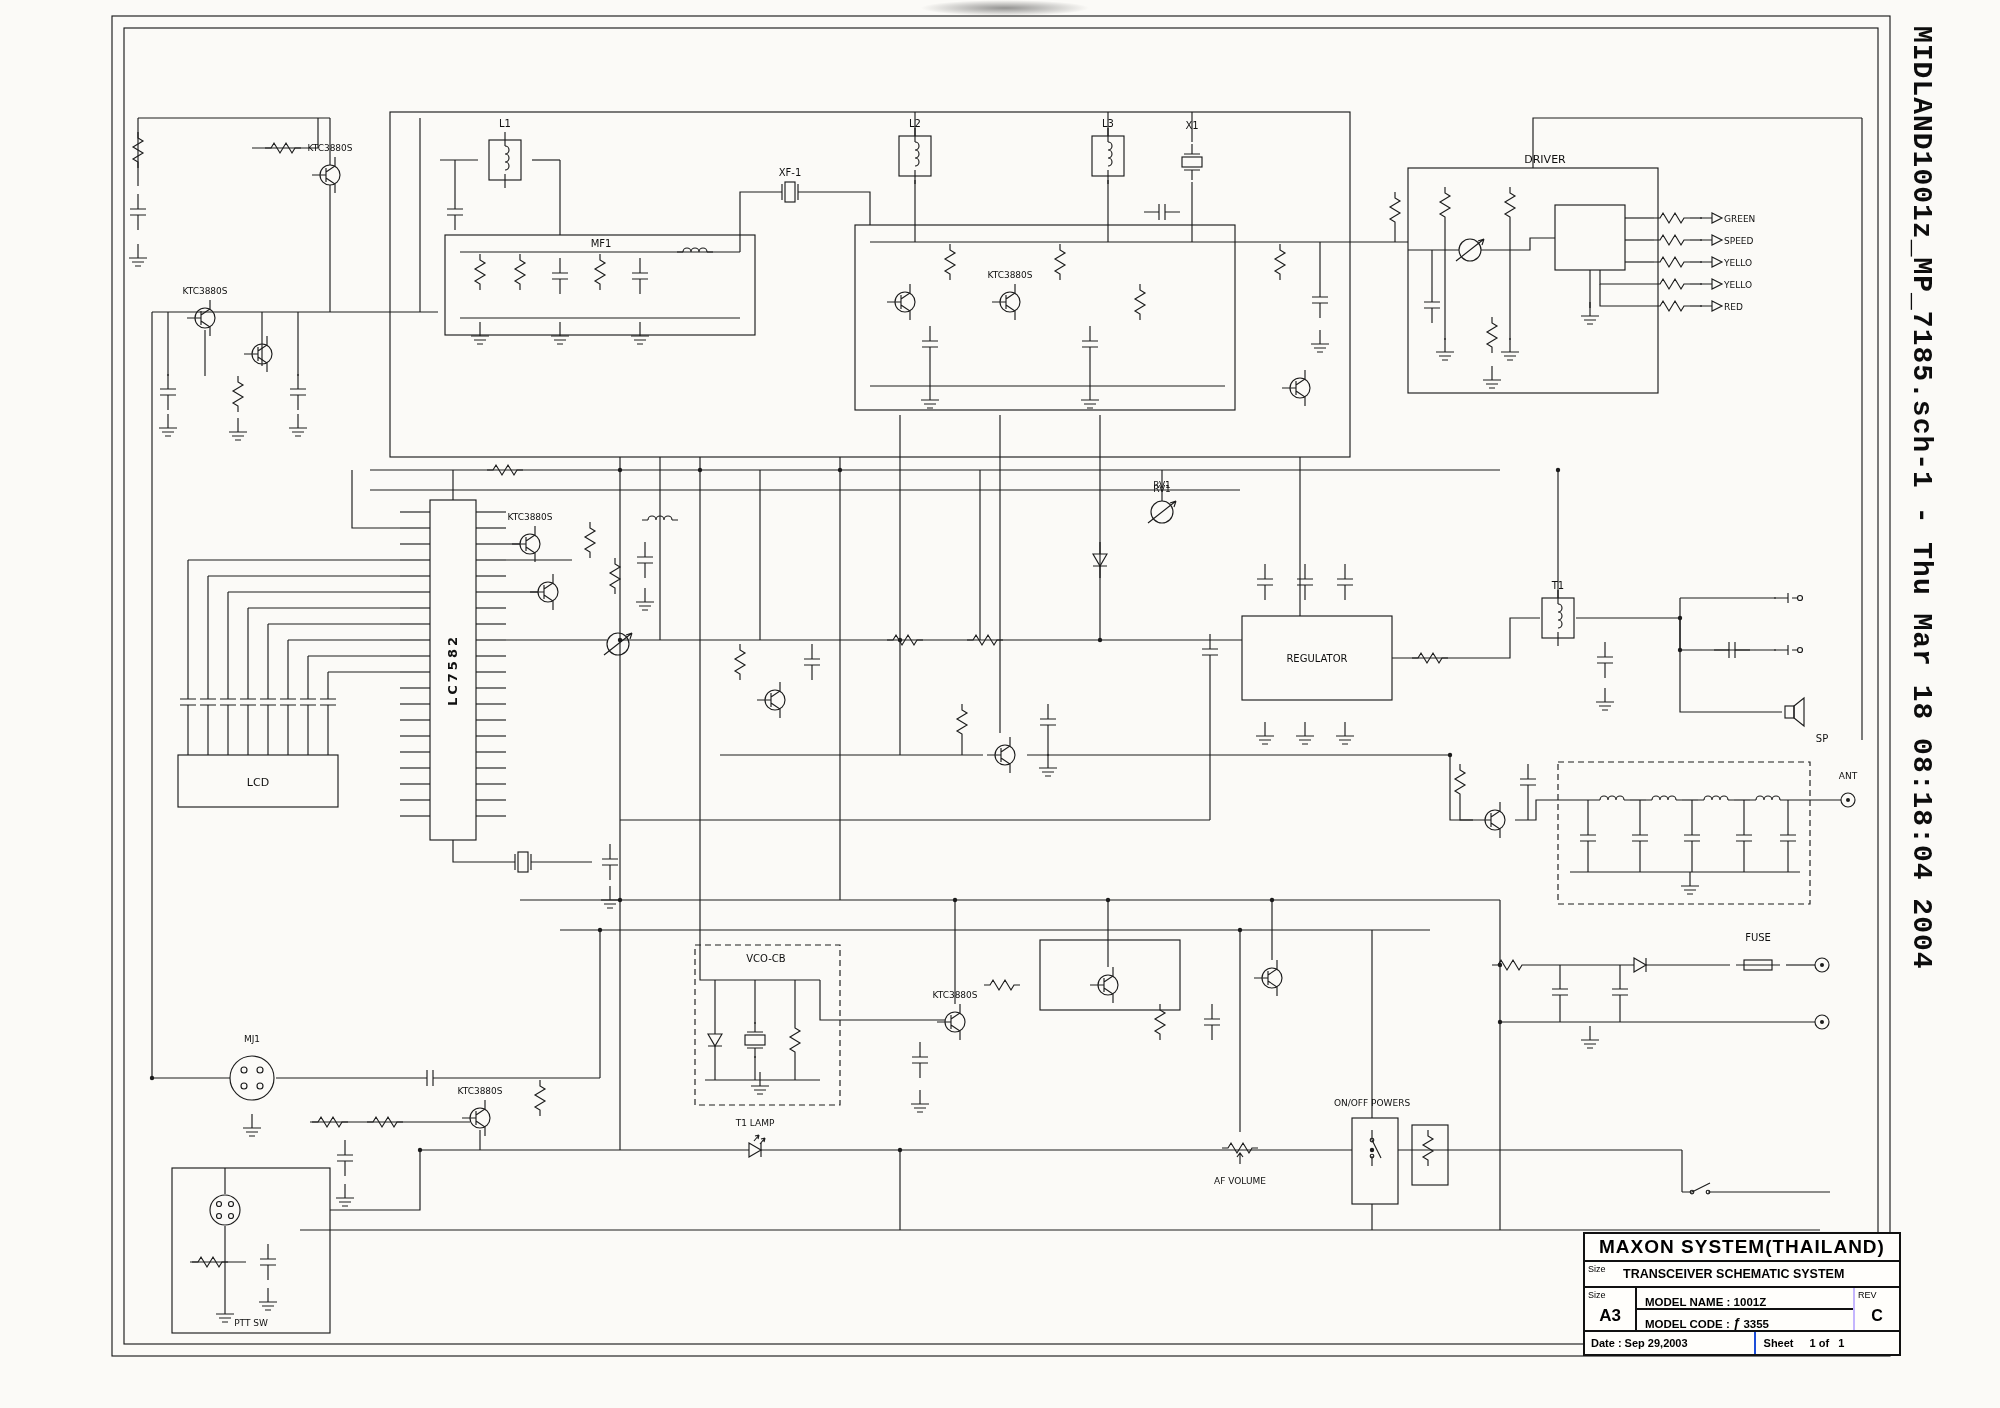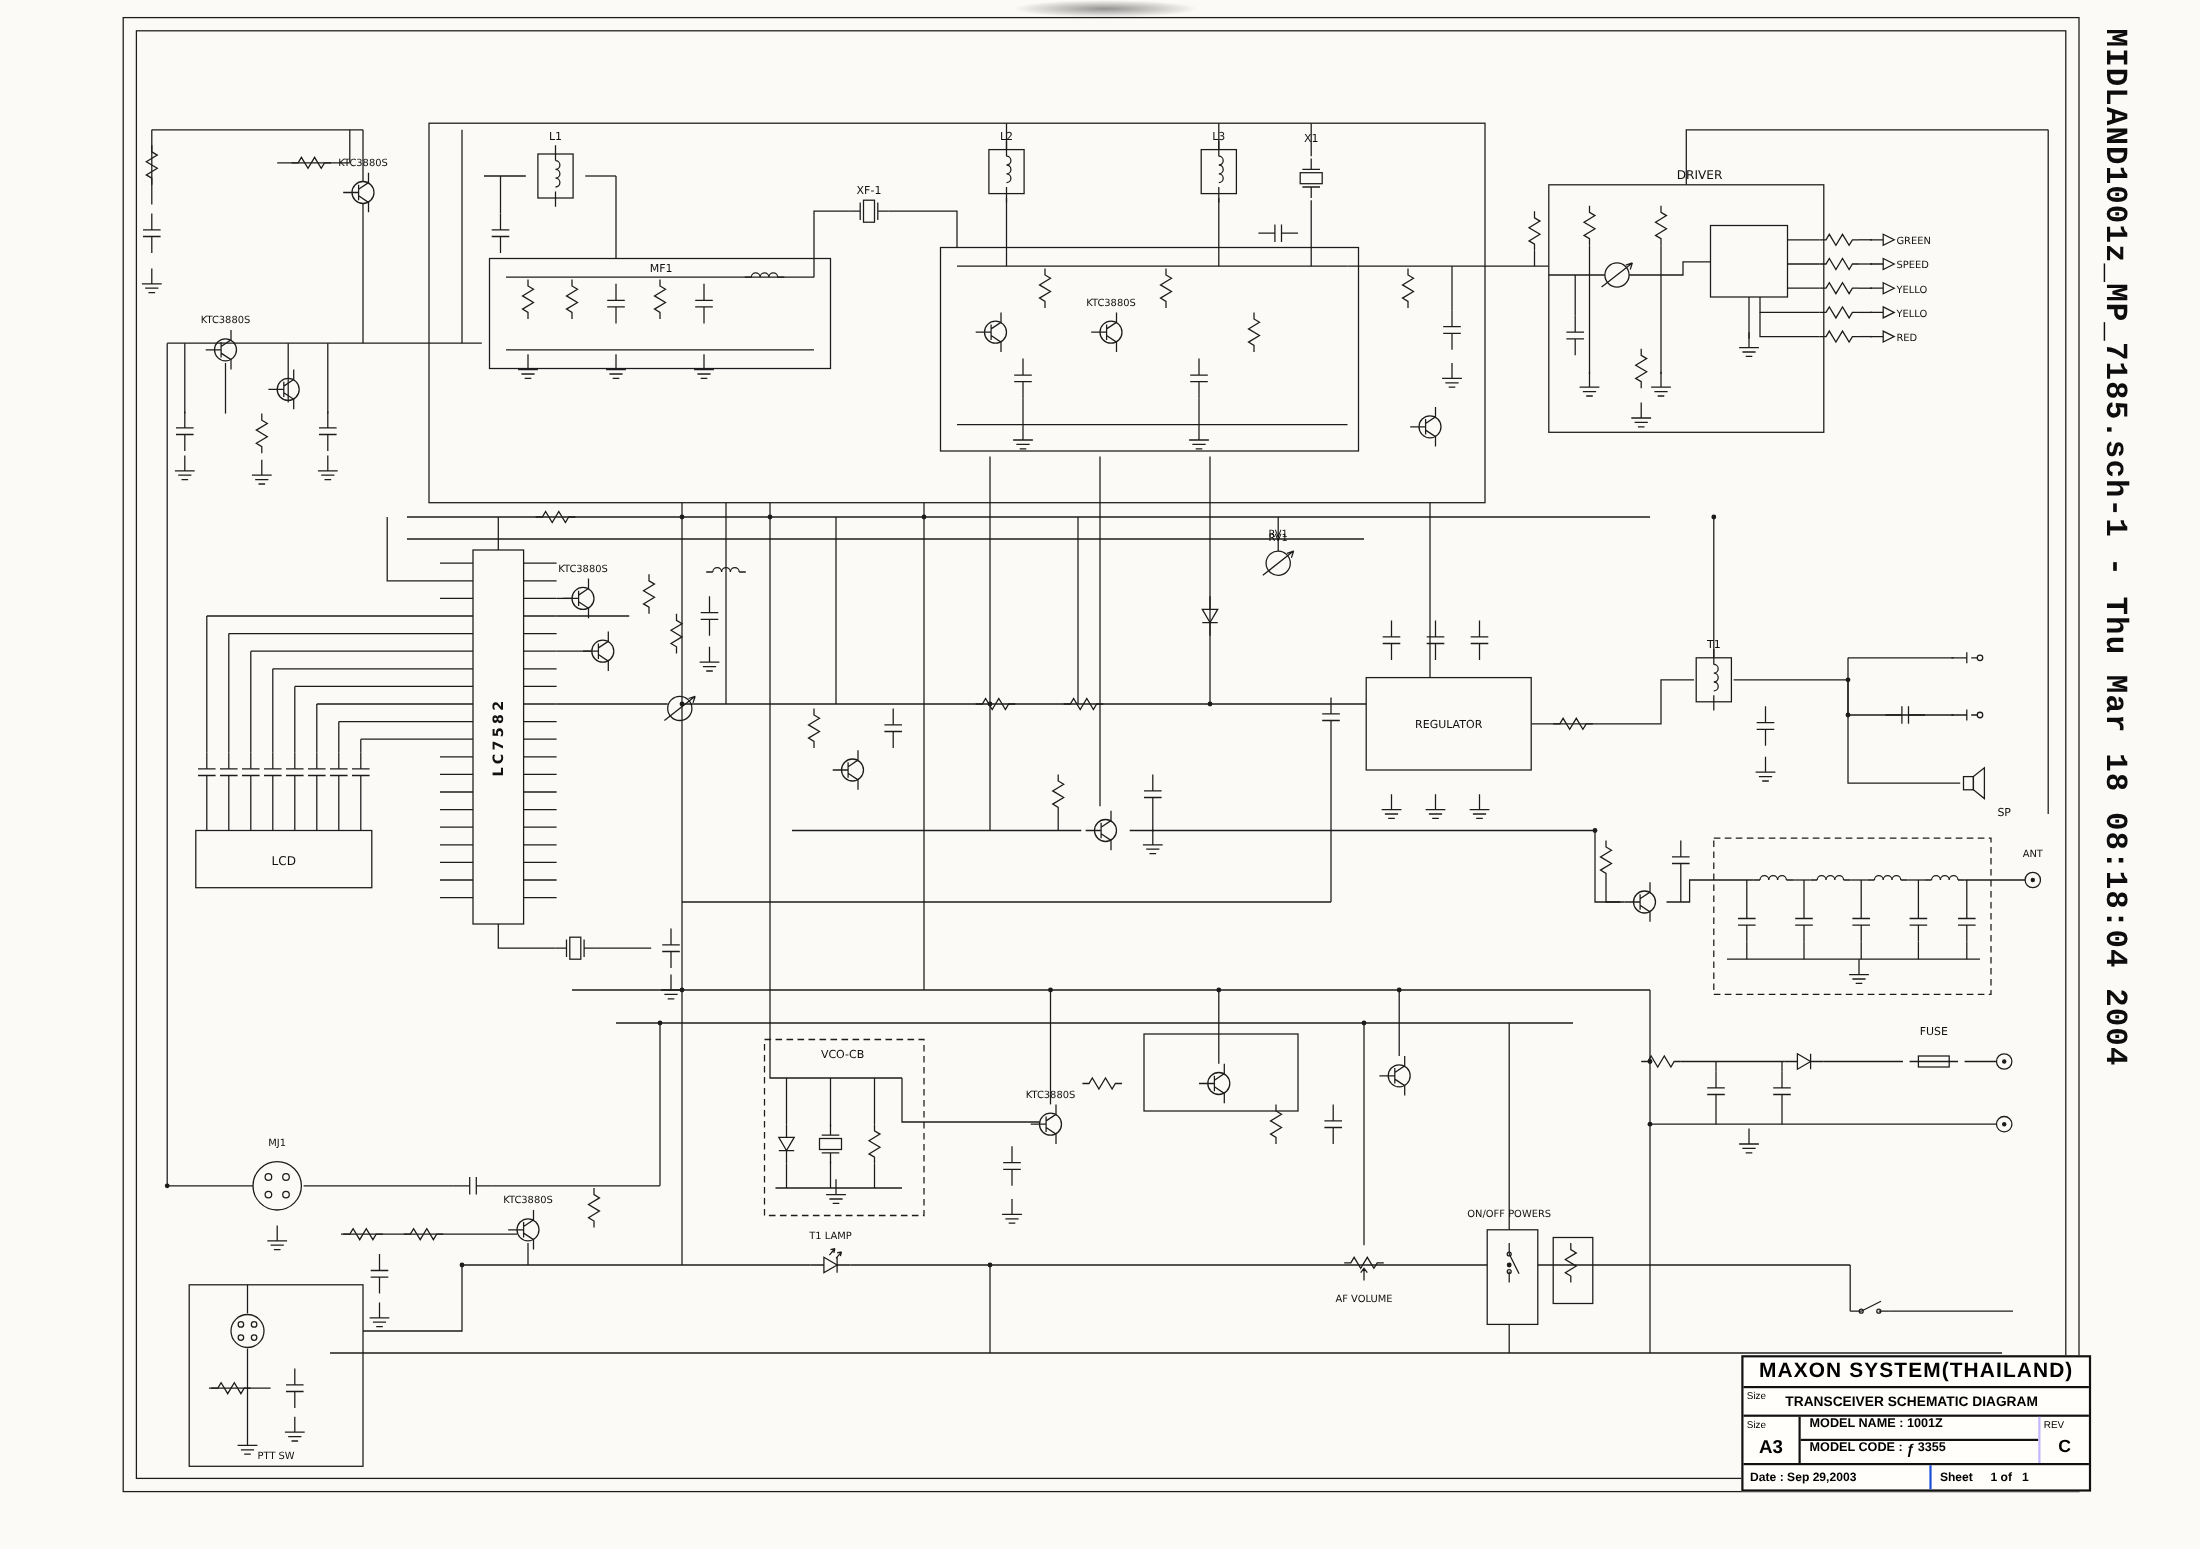--- a/index.html
+++ b/index.html
@@ -22,21 +22,21 @@
   .tb-company{height:26px;border-bottom:2px solid #111;display:flex;align-items:center;
     justify-content:center;font-weight:bold;font-size:19px;letter-spacing:1px;flex:none;}
   .tb-title-row{height:24px;border-bottom:2px solid #111;display:flex;flex:none;}
   .tb-label{font-size:9px;padding:2px 3px;}
   .tb-title-row .tb-label{width:32px;flex:none;}
   .tb-title{flex:1;display:flex;align-items:center;font-weight:bold;font-size:12.5px;}
   .tb-mid{flex:1;display:flex;border-bottom:2px solid #111;min-height:0;}
   .tb-size{width:50px;border-right:2px solid #111;display:flex;flex-direction:column;}
   .tb-size-val{flex:1;display:flex;align-items:center;justify-content:center;font-weight:bold;font-size:17px;}
   .tb-models{flex:1;display:flex;flex-direction:column;}
-  .tb-model-row{flex:1;display:flex;align-items:flex-start;padding-left:8px;font-size:11.5px;font-weight:bold;}
+  .tb-model-row{flex:1;display:flex;align-items:flex-end;padding-left:8px;font-size:11.5px;font-weight:bold;}
   .tb-model-row + .tb-model-row{border-top:2px solid #111;}
   .tb-rev{width:44px;border-left:2px solid #c4b5fd;display:flex;flex-direction:column;}
   .tb-rev-val{flex:1;display:flex;align-items:center;justify-content:center;font-weight:bold;font-size:16px;}
   .tb-bottom{height:22px;display:flex;font-size:11px;font-weight:bold;flex:none;}
   .tb-date{flex:1.2;display:flex;align-items:center;padding-left:6px;border-right:2px solid #1d4ed8;}
   .tb-sheet{flex:1;display:flex;align-items:center;padding-left:8px;gap:16px;}
   .tb-sheet span{white-space:pre;}
   .mark{font-style:italic;font-weight:bold;font-size:13px;}
 </style>
 </head>
@@ -893,21 +893,21 @@
         <circle cx="1500" cy="1022" r="2.2" class="f"></circle>
       </g>
     </svg>
 
   <div class="sidetext">MIDLAND1001z_MP_7185.sch-1 - Thu Mar 18 08:18:04 2004</div>
 
   <div class="titleblock">
     <div class="tb-company">MAXON  SYSTEM(THAILAND)</div>
     <div class="tb-title-row">
       <div class="tb-label">Size</div>
-      <div class="tb-title">TRANSCEIVER SCHEMATIC DIAGRAM</div>
+      <div class="tb-title">TRANSCEIVER SCHEMATIC SYSTEM</div>
     </div>
     <div class="tb-mid">
       <div class="tb-size">
         <div class="tb-label">Size</div>
         <div class="tb-size-val">A3</div>
       </div>
       <div class="tb-models">
         <div class="tb-model-row">
           <span>MODEL NAME :</span>&nbsp;
           <span>1001Z</span>

